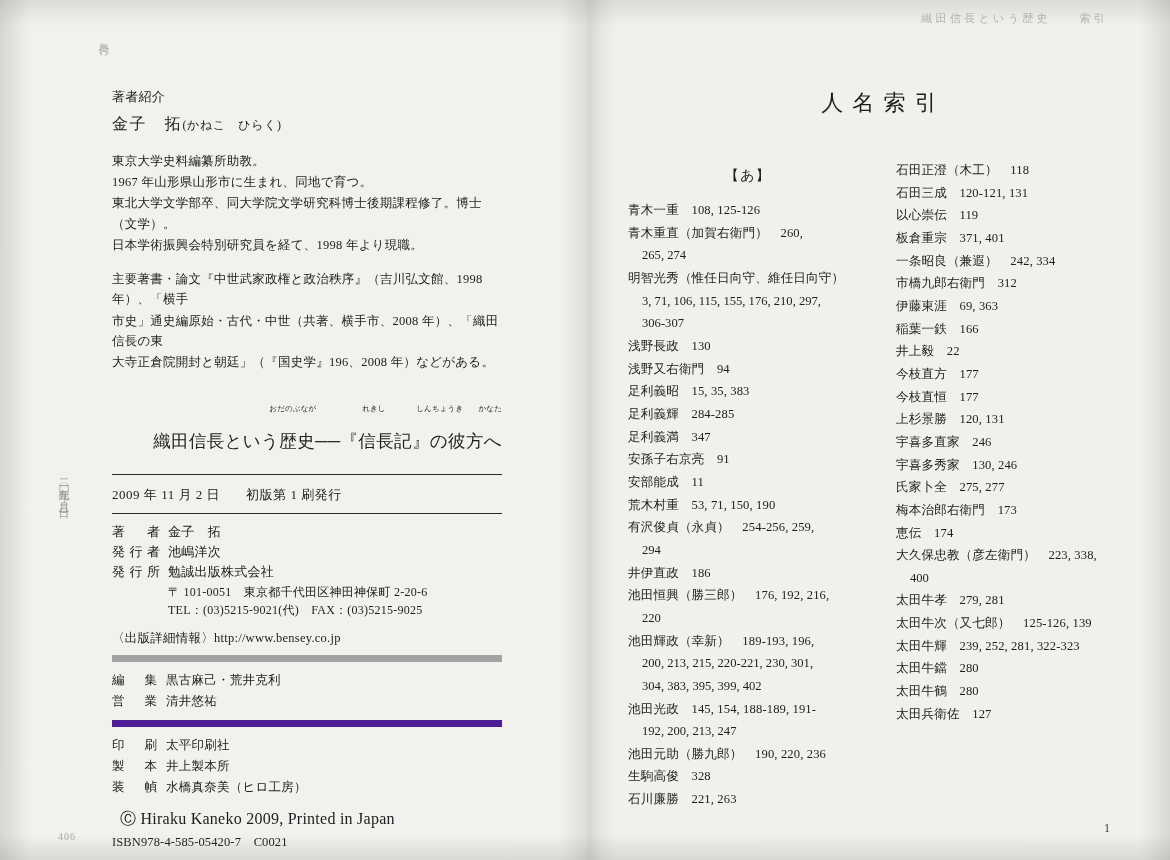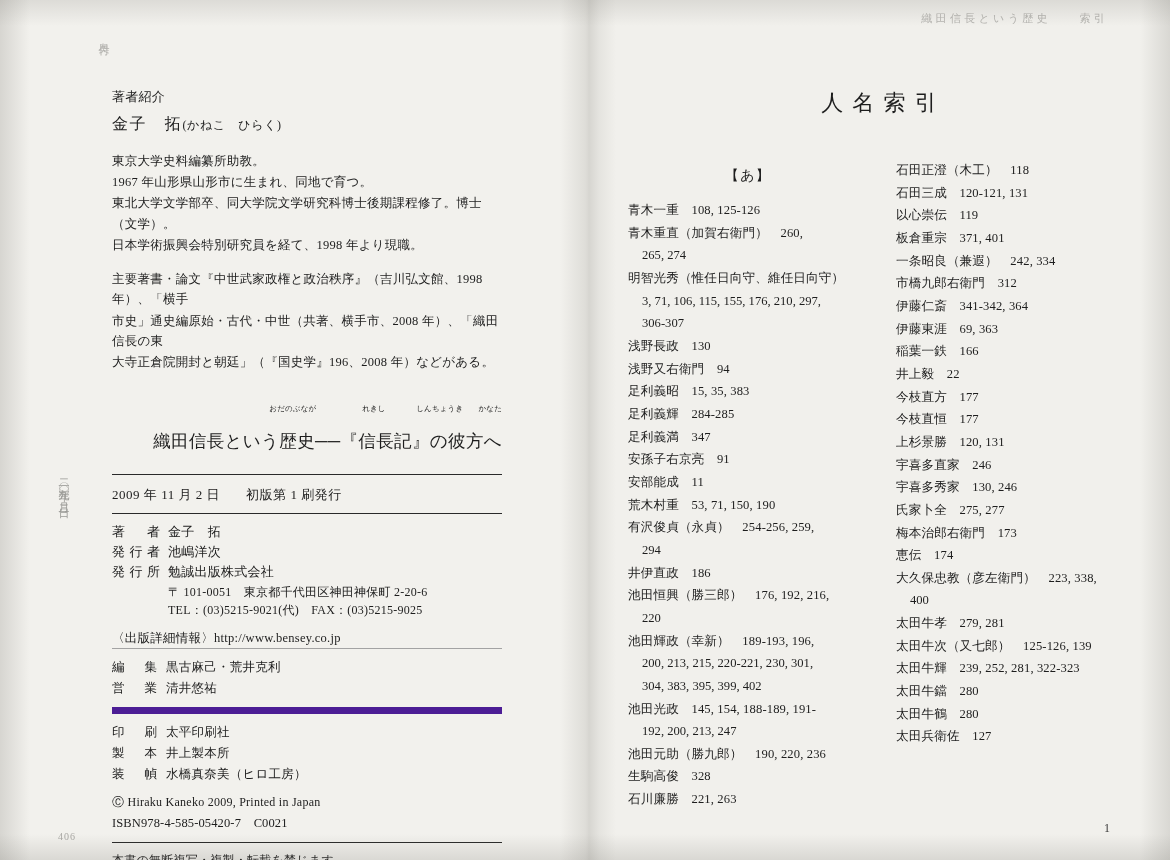--- a/index.html
+++ b/index.html
@@ -105,29 +105,30 @@
   .imprint .lbl {
     width: 56px;
     flex: 0 0 56px;
     letter-spacing: 0.35em;
   }
   .imprint .val { flex: 1; }
   .imprint .sub { margin-left: 56px; font-size: 12px; }
   .weburl {
     margin-top: 8px;
     font-size: 12.5px;
-    border-bottom: 1px solid #a3a3a3;
+    border-bottom: 7px solid #a3a3a3;
+    padding-bottom: 7px;
   }
   .staff { margin-top: 8px; font-size: 12.5px; line-height: 1.7; border-bottom: 7px solid #4c1d95; padding-bottom: 7px;}
   .staff .row { display:flex; }
   .staff .lbl { width: 54px; flex:0 0 54px; letter-spacing: 0.3em;}
   .prod { margin-top: 8px; font-size: 12.5px; line-height: 1.7; }
   .prod .row { display:flex; }
   .prod .lbl { width: 54px; flex:0 0 54px; letter-spacing: 0.3em;}
-  .copyright { margin-top: 8px; font-size: 12px; line-height: 1.62; }
+  .copyright { margin-top: 8px; font-size: 16px; line-height: 1.62; margin-left: 8px; }
   .isbn { font-size: 12.5px; letter-spacing: 0.01em; }
   .notice {
     margin-top: 9px;
     font-size: 12px;
     line-height: 1.6;
     border-top: 1px solid #2a2a2a;
     padding-top: 8px;
   }
   .notice p { margin: 0; }
 
@@ -338,21 +339,20 @@
       <p class="idx-entry"><span class="nm">石川廉勝</span><span class="gap">　</span><span class="pg">221, 263</span></p>
     </div>
 
     <div class="idx-col">
       <p class="idx-entry"><span class="nm">石田正澄（木工）</span><span class="gap">　</span><span class="pg">118</span></p>
       <p class="idx-entry"><span class="nm">石田三成</span><span class="gap">　</span><span class="pg">120-121, 131</span></p>
       <p class="idx-entry"><span class="nm">以心崇伝</span><span class="gap">　</span><span class="pg">119</span></p>
       <p class="idx-entry"><span class="nm">板倉重宗</span><span class="gap">　</span><span class="pg">371, 401</span></p>
       <p class="idx-entry"><span class="nm">一条昭良（兼遐）</span><span class="gap">　</span><span class="pg">242, 334</span></p>
       <p class="idx-entry"><span class="nm">市橋九郎右衛門</span><span class="gap">　</span><span class="pg">312</span></p>
-      <p class="idx-entry"><span class="nm">伊藤仁斎</span><span class="gap">　</span><span class="pg">341-342, 364</span></p>
       <p class="idx-entry"><span class="nm">伊藤東涯</span><span class="gap">　</span><span class="pg">69, 363</span></p>
       <p class="idx-entry"><span class="nm">稲葉一鉄</span><span class="gap">　</span><span class="pg">166</span></p>
       <p class="idx-entry"><span class="nm">井上毅</span><span class="gap">　</span><span class="pg">22</span></p>
       <p class="idx-entry"><span class="nm">今枝直方</span><span class="gap">　</span><span class="pg">177</span></p>
       <p class="idx-entry"><span class="nm">今枝直恒</span><span class="gap">　</span><span class="pg">177</span></p>
       <p class="idx-entry"><span class="nm">上杉景勝</span><span class="gap">　</span><span class="pg">120, 131</span></p>
       <p class="idx-entry"><span class="nm">宇喜多直家</span><span class="gap">　</span><span class="pg">246</span></p>
       <p class="idx-entry"><span class="nm">宇喜多秀家</span><span class="gap">　</span><span class="pg">130, 246</span></p>
       <p class="idx-entry"><span class="nm">氏家卜全</span><span class="gap">　</span><span class="pg">275, 277</span></p>
       <p class="idx-entry"><span class="nm">梅本治郎右衛門</span><span class="gap">　</span><span class="pg">173</span></p>

